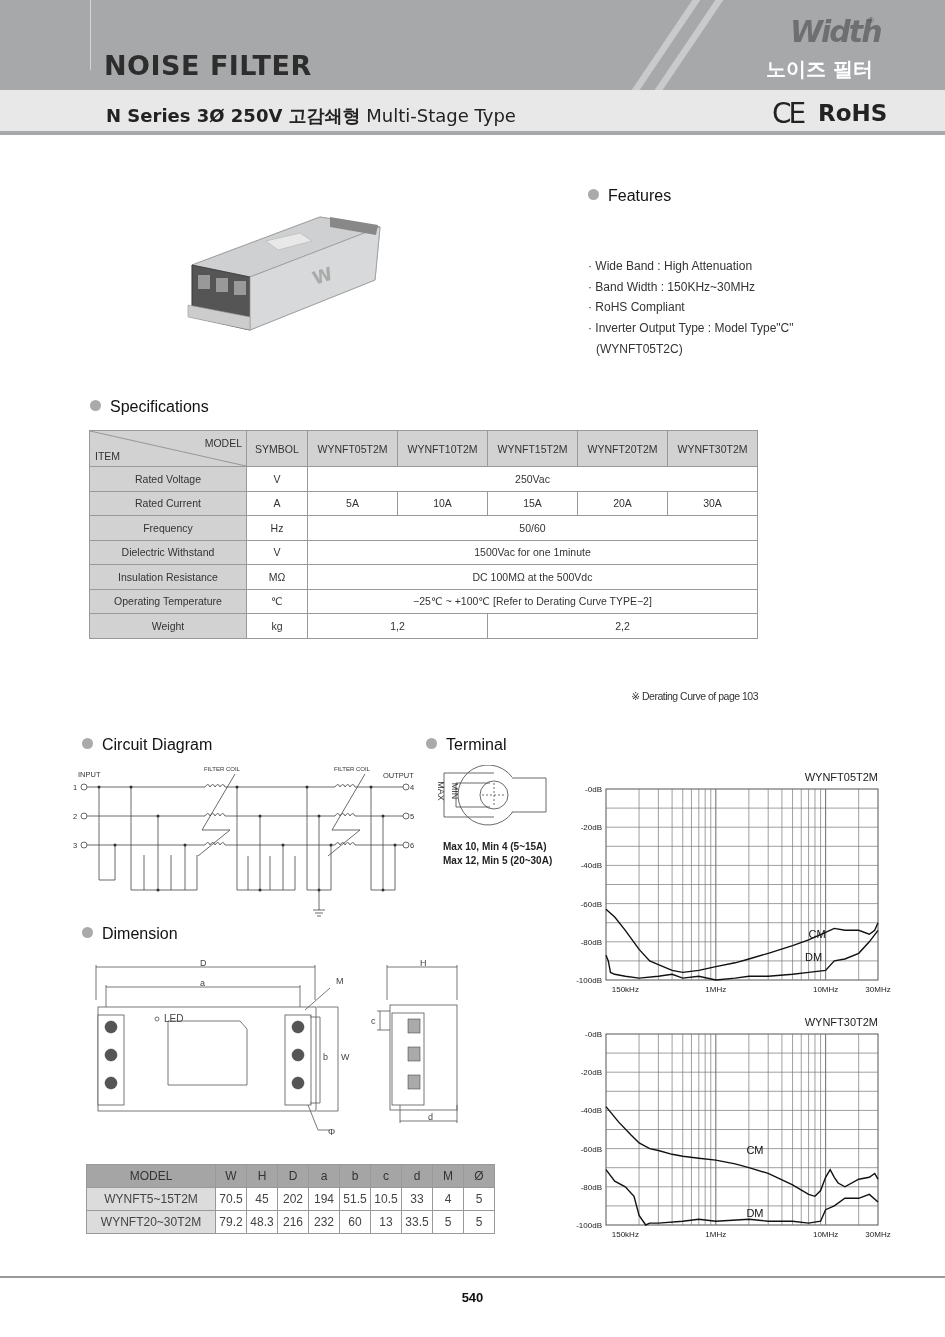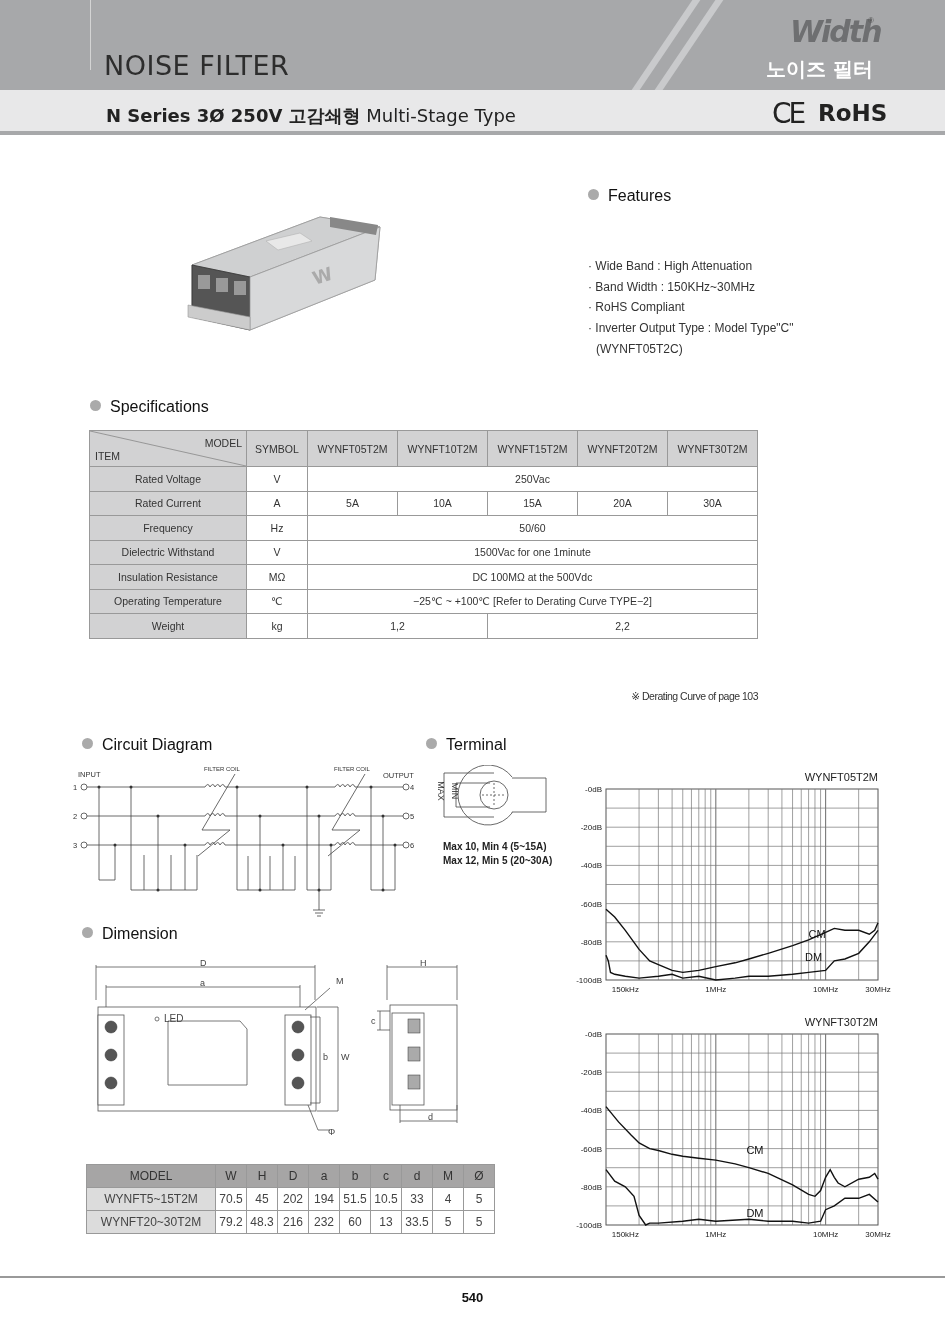--- a/index.html
+++ b/index.html
@@ -2,21 +2,21 @@
 <html><head>
 <meta charset="utf-8">
 <style>
   html,body{margin:0;padding:0;background:#fff;}
   body{width:945px;height:1337px;position:relative;overflow:hidden;font-family:"Liberation Sans","DejaVu Sans",sans-serif;color:#222;}
   .abs{position:absolute;}
   
   .hdr-top{left:0;top:0;width:945px;height:90px;background:#a7a8aa;}
   .hdr-vline{left:90px;top:0;width:1px;height:70px;background:#d4d4d4;}
   .hdr-stripe{position:absolute;top:-10px;width:8px;height:110px;background:#c9cacc;transform:skewX(-34deg);}
-  .brand-title{left:104px;top:50px;font-size:27px;font-weight:normal;color:#2d2d2d;letter-spacing:0.5px;font-family:"DejaVu Sans",sans-serif;}
+  .brand-title{left:104px;top:50px;font-size:27px;font-weight:bold;color:#2d2d2d;letter-spacing:0.5px;font-family:"DejaVu Sans",sans-serif;}
   .logo{left:790px;top:14px;font-size:30px;font-weight:bold;font-style:italic;color:#6e6f71;letter-spacing:-2px;font-family:"DejaVu Sans",sans-serif;}
   .logo-reg{left:868px;top:16px;font-size:8px;color:#555;}
   .kr-title{left:766px;top:56px;font-size:20px;font-weight:bold;color:#fff;font-family:"DejaVu Sans",sans-serif;}
   .hdr-sub{left:0;top:90px;width:945px;height:41px;background:#e8e8e9;border-bottom:4px solid #a7a8aa;}
   .sub-title{left:106px;top:104px;font-size:18px;color:#222;font-family:"DejaVu Sans",sans-serif;}
   .sub-title b{font-weight:bold;}
   .ce{left:772px;top:97px;font-size:28px;color:#222;font-family:"DejaVu Sans",sans-serif;letter-spacing:-3px;}
   .rohs{left:818px;top:100px;font-size:23px;font-weight:bold;color:#222;font-family:"DejaVu Sans",sans-serif;}
   
   .sec{font-size:16px;color:#111;}

